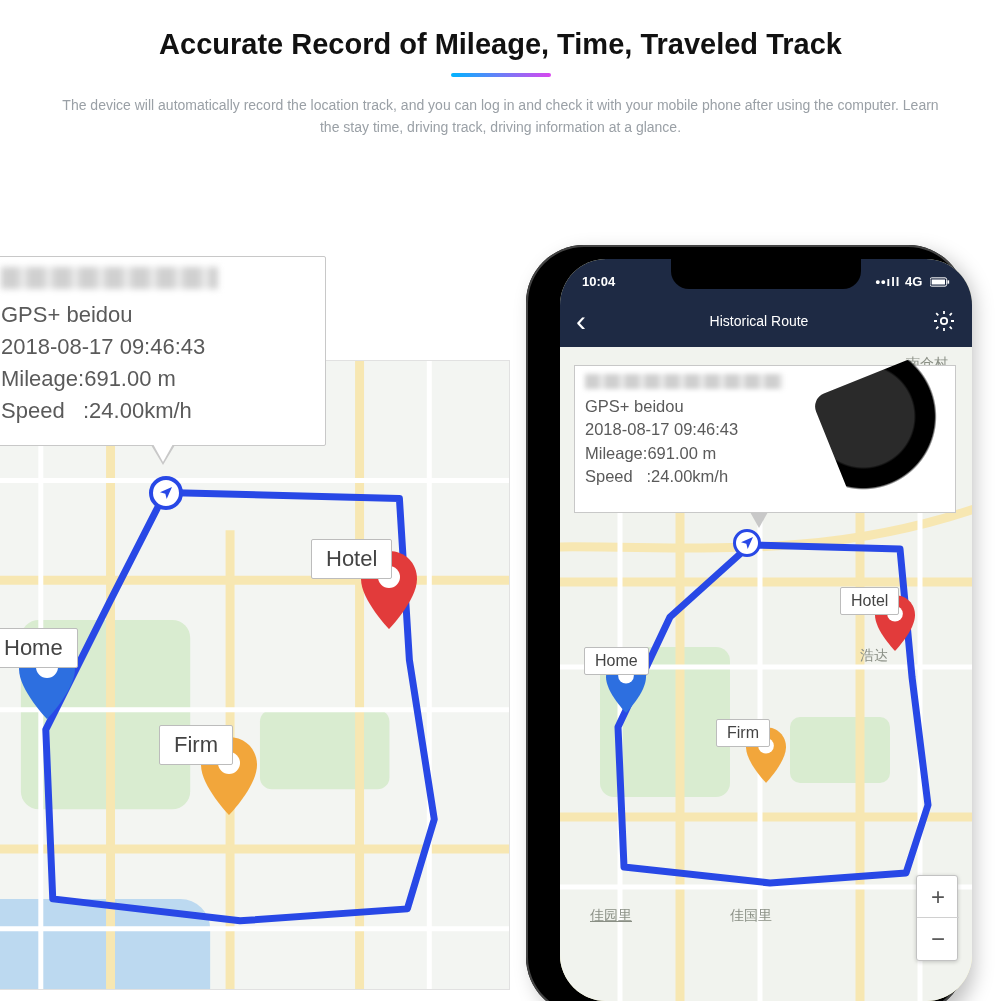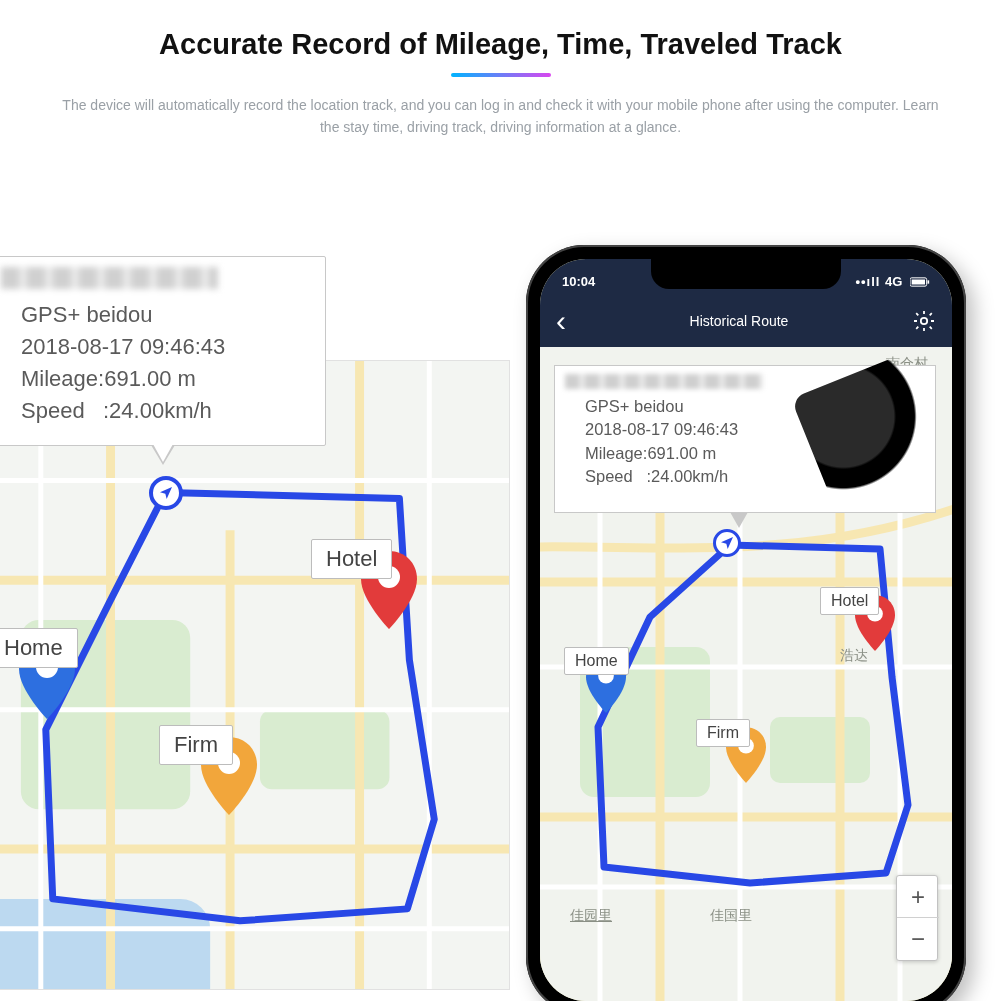--- a/index.html
+++ b/index.html
@@ -39,21 +39,21 @@
 .callout-left {
   position: absolute; left: -5px; top: -105px; width: 340px; height: 190px;
   background: #fff; border: 1.5px solid #c8c8c8; border-radius: 2px;
   padding: 10px 14px 8px;
 }
 .callout-left .blur {
   width: 70%; height: 22px;
   background: repeating-linear-gradient(90deg,#d0d0d0 0 18px,#eaeaea 18px 26px);
   filter: blur(3px); margin-bottom: 10px;
 }
-.info-line { font-size: 22px; color: #5a5a5a; line-height: 1.45; padding-left: 20px; }
+.info-line { font-size: 22px; color: #5a5a5a; line-height: 1.45; }
 .callout-tail-left {
   position: absolute; left: 160px; top: 84px; width: 0; height: 0;
   border-left: 12px solid transparent; border-right: 12px solid transparent;
   border-top: 20px solid #c8c8c8;
 }
 .callout-tail-left::after {
   content:''; position:absolute; left:-10px; top:-21px;
   border-left:10px solid transparent; border-right:10px solid transparent;
   border-top:18px solid #fff;
 }
@@ -72,21 +72,21 @@
 }
 
 
 .phone {
   position: absolute; right: 35px; top: -15px; width: 440px; height: 770px;
   background: #000; border-radius: 58px; padding: 14px;
   box-shadow: 0 0 0 2px #444 inset, 8px 8px 20px rgba(0,0,0,.25);
 }
 .screen {
   position: relative; width: 100%; height: 100%;
-  background: #fef9c3; border-radius: 46px; overflow: hidden;
+  background: #fef9c3; border-radius: 46px; overflow: hidden; margin-left: 20px;
 }
 .notch {
   position: absolute; top: 0; left: 50%; transform: translateX(-50%);
   width: 190px; height: 30px; background: #000;
   border-bottom-left-radius: 18px; border-bottom-right-radius: 18px; z-index: 50;
 }
 .statusbar {
   position: absolute; top: 0; left: 0; right: 0; height: 36px; z-index: 40;
   display:flex; justify-content:space-between; align-items:center;
   padding: 8px 22px 0; color:#fff; font-size:13px; font-weight:600;

